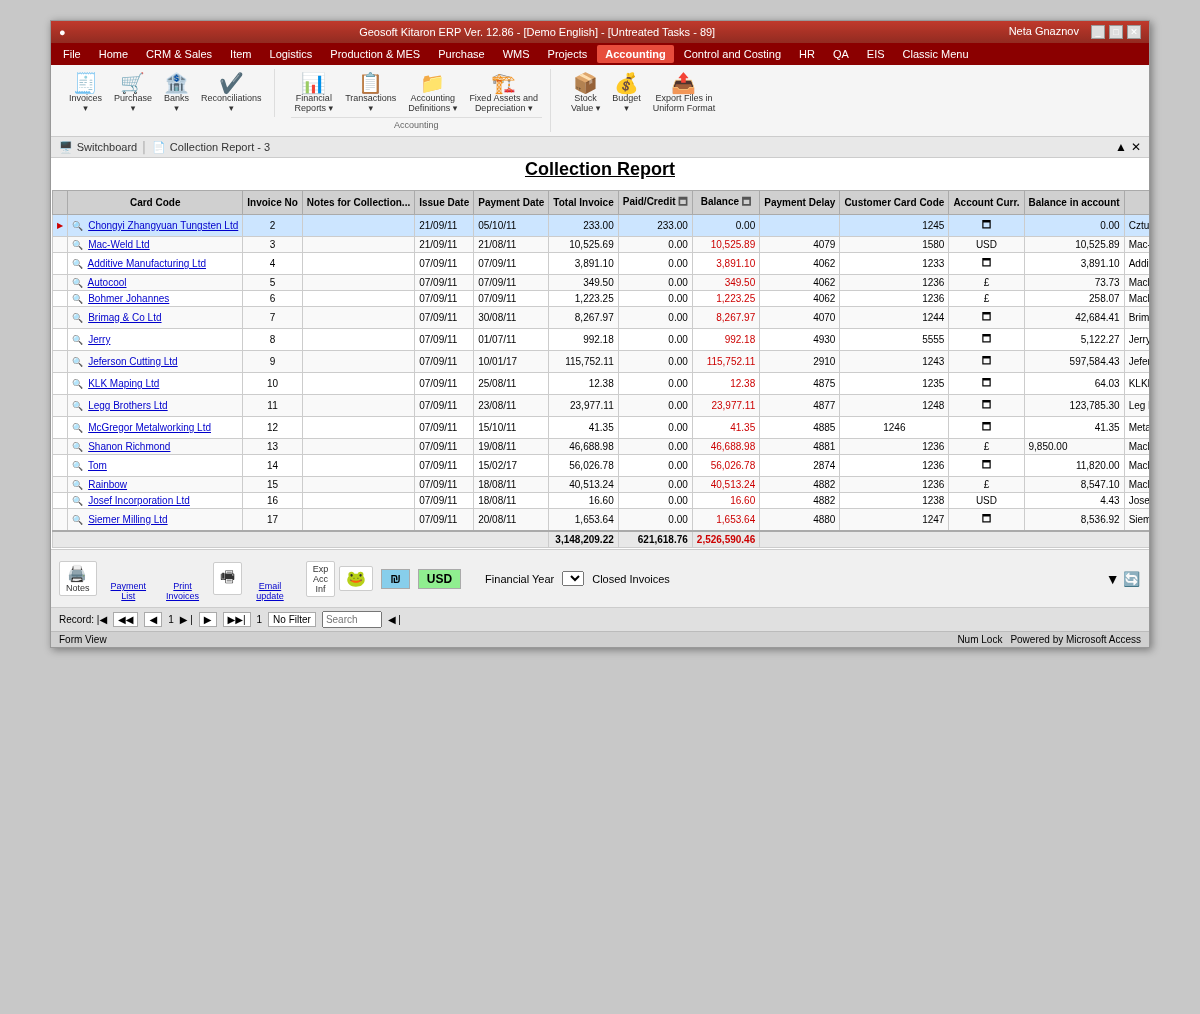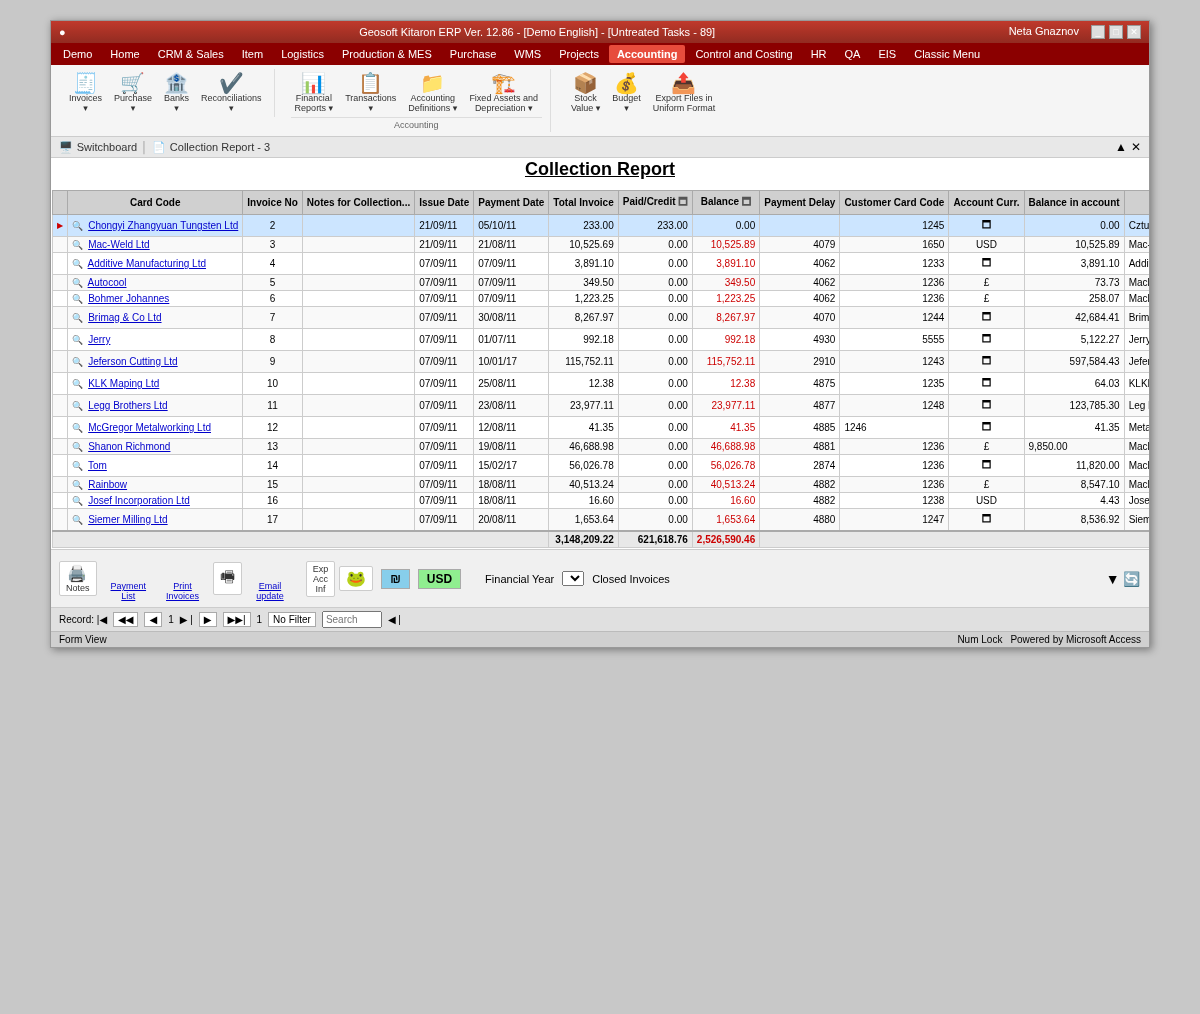--- a/index.html
+++ b/index.html
@@ -212,21 +212,21 @@
     <span>Geosoft Kitaron ERP Ver. 12.86 - [Demo English] - [Untreated Tasks - 89]</span>
     <div class="title-bar-buttons">
       <span style="margin-right:8px;">Neta Gnaznov</span>
       <div class="title-bar-btn">_</div>
       <div class="title-bar-btn">□</div>
       <div class="title-bar-btn">✕</div>
     </div>
   </div>
 
   <div class="menu-bar">
-    <div class="menu-item">Demo</div>
+    <div class="menu-item">File</div>
     <div class="menu-item">Home</div>
     <div class="menu-item">CRM &amp; Sales</div>
     <div class="menu-item">Item</div>
     <div class="menu-item">Logistics</div>
     <div class="menu-item">Production &amp; MES</div>
     <div class="menu-item">Purchase</div>
     <div class="menu-item">WMS</div>
     <div class="menu-item">Projects</div>
     <div class="menu-item highlighted">Accounting</div>
     <div class="menu-item">Control and Costing</div>
@@ -359,21 +359,21 @@
       <span class="link-cell">Mac-Weld Ltd</span>
     </td>
     <td style="text-align:center;">3</td>
     <td></td>
     <td>21/09/11</td>
     <td>21/08/11</td>
     <td style="text-align:right;">10,525.69</td>
     <td style="text-align:right;">0.00</td>
     <td style="text-align:right; color:#c00;">10,525.89</td>
     <td style="text-align:right;">4079</td>
-    <td style="text-align:right;">1650</td>
+    <td style="text-align:right;">1580</td>
     <td style="text-align:center;">USD</td>
     <td style="text-align:right;">10,525.89</td>
     <td>Mac-Weld Ltd</td>
 
   </tr>
           <tr>
     <td style="color:#c00; font-size:8px; width:10px;"></td>
     <td>
       <span style="font-size:9px; color:#888; margin-right:2px;">🔍</span>
       <span class="link-cell">Additive Manufacturing Ltd</span>
@@ -534,26 +534,26 @@
   </tr>
           <tr>
     <td style="color:#c00; font-size:8px; width:10px;"></td>
     <td>
       <span style="font-size:9px; color:#888; margin-right:2px;">🔍</span>
       <span class="link-cell">McGregor Metalworking Ltd</span>
     </td>
     <td style="text-align:center;">12</td>
     <td></td>
     <td>07/09/11</td>
-    <td>12/08/11</td>
+    <td>15/10/11</td>
     <td style="text-align:right;">41.35</td>
     <td style="text-align:right;">0.00</td>
     <td style="text-align:right; color:#c00;">41.35</td>
     <td style="text-align:right;">4885</td>
-    <td style="text-align:left;">1246</td>
+    <td style="text-align:center;">1246</td>
     <td style="text-align:center;">🗖</td>
     <td style="text-align:right;">41.35</td>
     <td>Metalworking Ltd</td>
 
   </tr>
           <tr>
     <td style="color:#c00; font-size:8px; width:10px;"></td>
     <td>
       <span style="font-size:9px; color:#888; margin-right:2px;">🔍</span>
       <span class="link-cell">Shanon Richmond</span>

